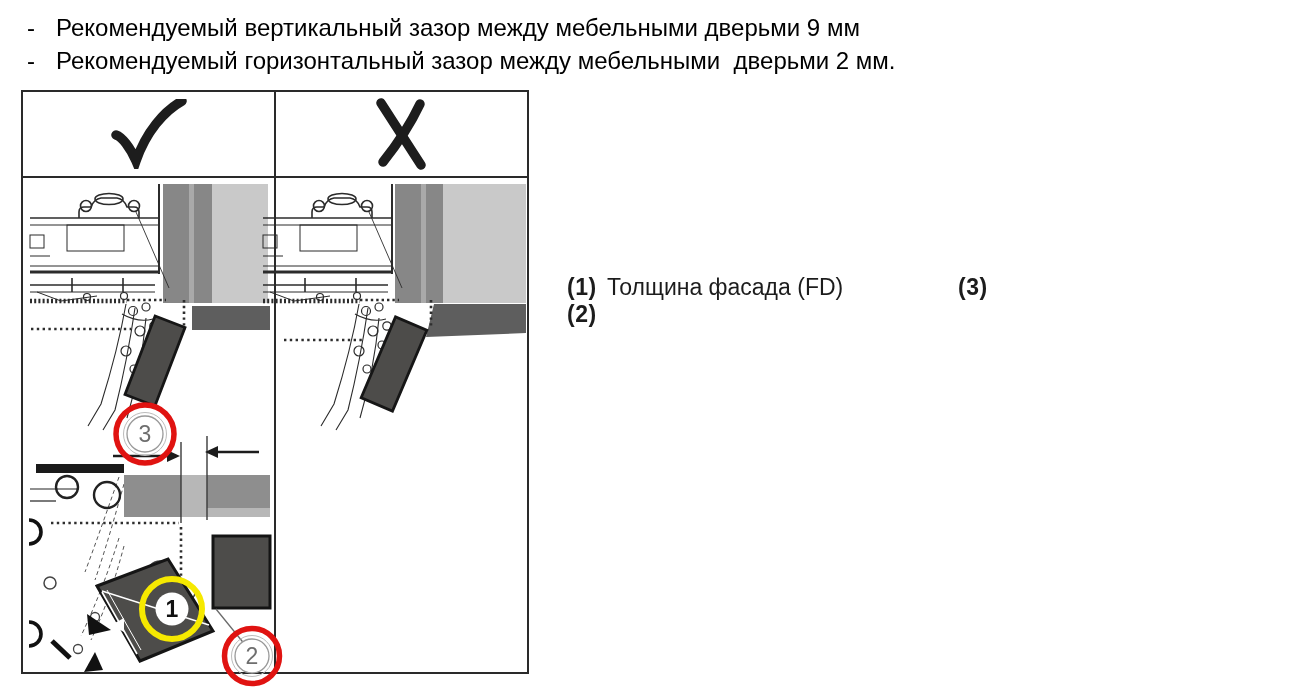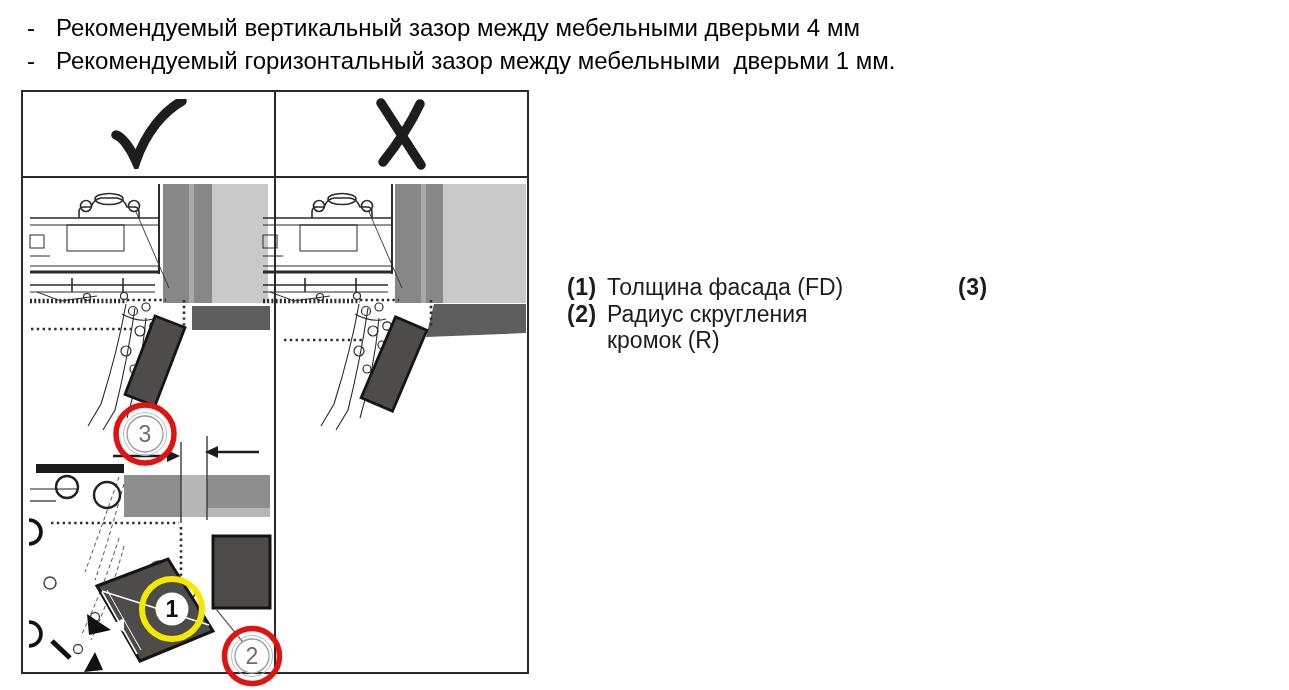--- a/index.html
+++ b/index.html
@@ -34,25 +34,25 @@
   .legend-label{max-width:218px;}
   .legend-label.nowrap{max-width:none;white-space:nowrap;}
   svg text{font-family:"Liberation Sans", sans-serif;}
 </style>
 </head>
 <body>
 
 <div class="bullets">
   <div class="bullet-line">
     <span class="bullet-dash">-</span>
-    <span class="bullet-text">Рекомендуемый вертикальный зазор между мебельными дверьми 4 мм</span>
+    <span class="bullet-text">Рекомендуемый вертикальный зазор между мебельными дверьми 9 мм</span>
   </div>
   <div class="bullet-line">
     <span class="bullet-dash">-</span>
-    <span class="bullet-text">Рекомендуемый горизонтальный зазор между мебельными  дверьми 1 мм.</span>
+    <span class="bullet-text">Рекомендуемый горизонтальный зазор между мебельными  дверьми 2 мм.</span>
   </div>
 </div>
 
 <div class="fig-table">
   <div class="fig-header">
     <div class="fig-header-cell first">
       <svg width="86" height="70" viewBox="-43 -35 86 70">
         <path d="M-33,1 C-27,3 -19,13 -13,27 C-3,-2 15,-23 33,-33" fill="none" stroke="#1d1d1d" stroke-width="9.5" stroke-linecap="round"></path>
       </svg>
     </div>
@@ -242,20 +242,19 @@
   </div>
 </div>
 
 <div class="legend-col legend-col1">
   <div class="legend-item">
     <span class="legend-num">(1)</span>
     <span class="legend-label nowrap">Толщина фасада (FD)</span>
   </div>
   <div class="legend-item">
     <span class="legend-num">(2)</span>
-    <span class="legend-label">Радиус скругления кромок (R)</span>
   </div>
 </div>
 <div class="legend-col legend-col2">
   <div class="legend-item">
     <span class="legend-num">(3)</span>
   </div>
 </div>
 
 </body></html>

